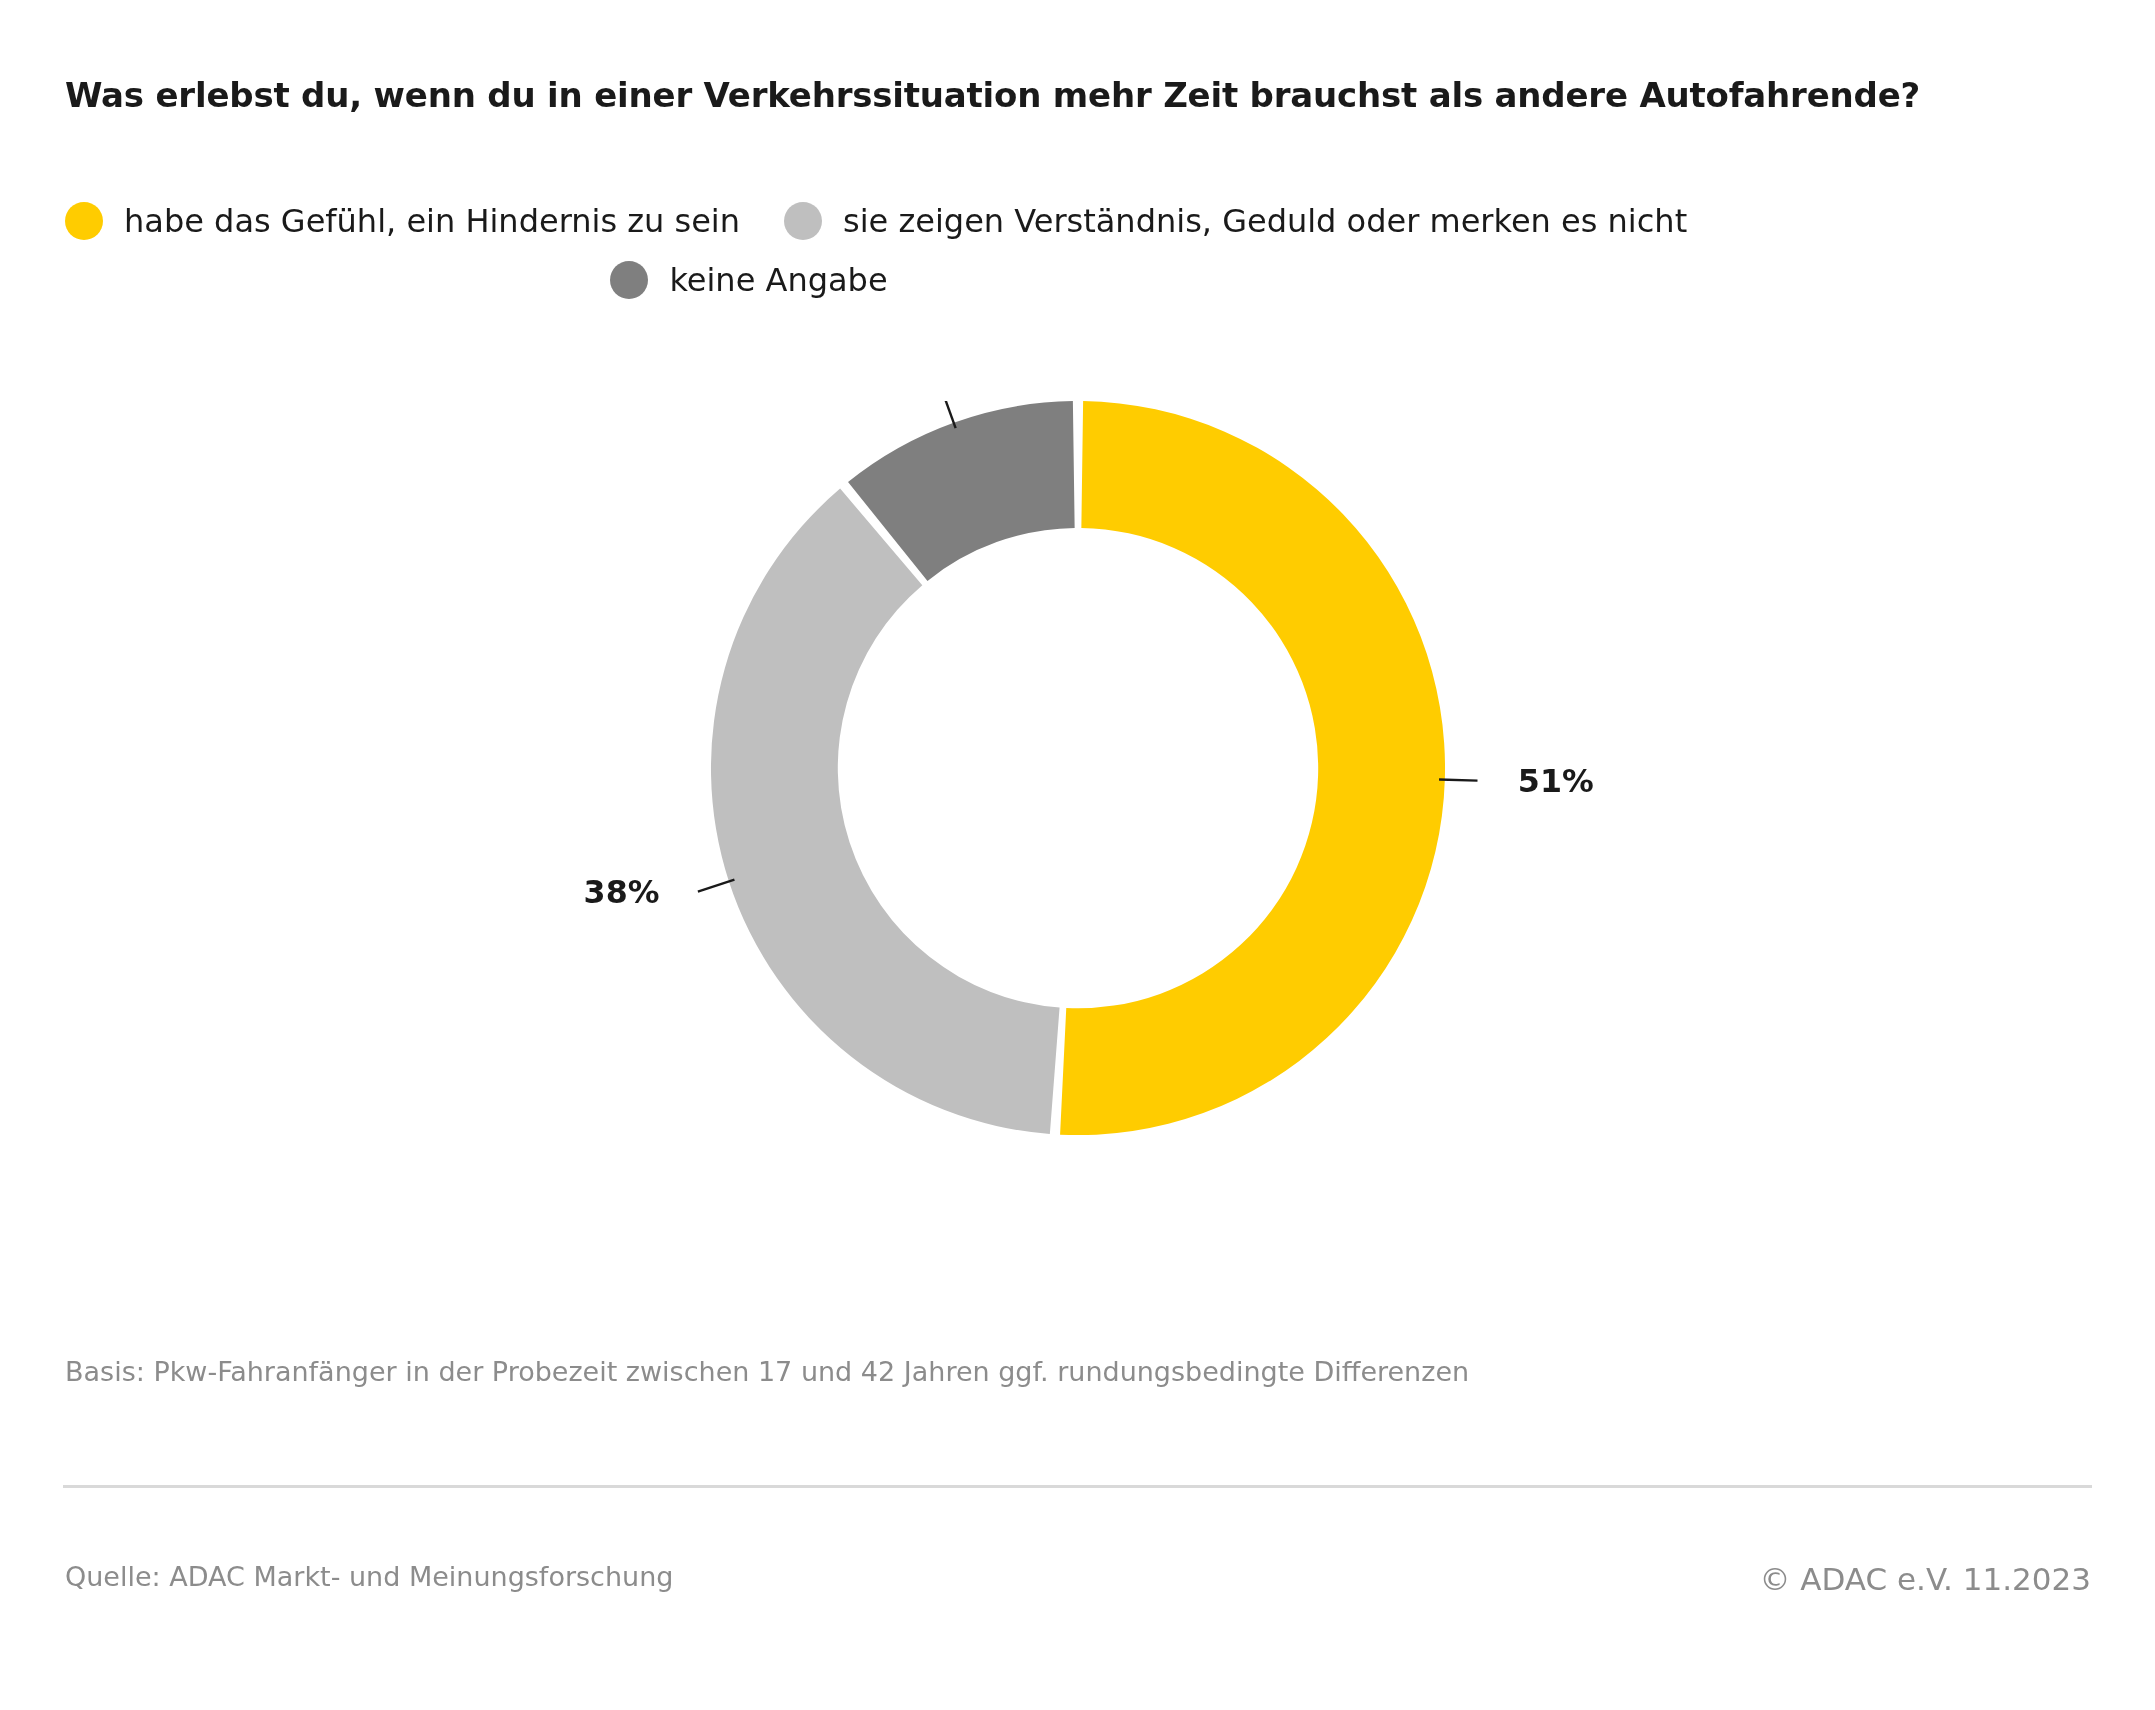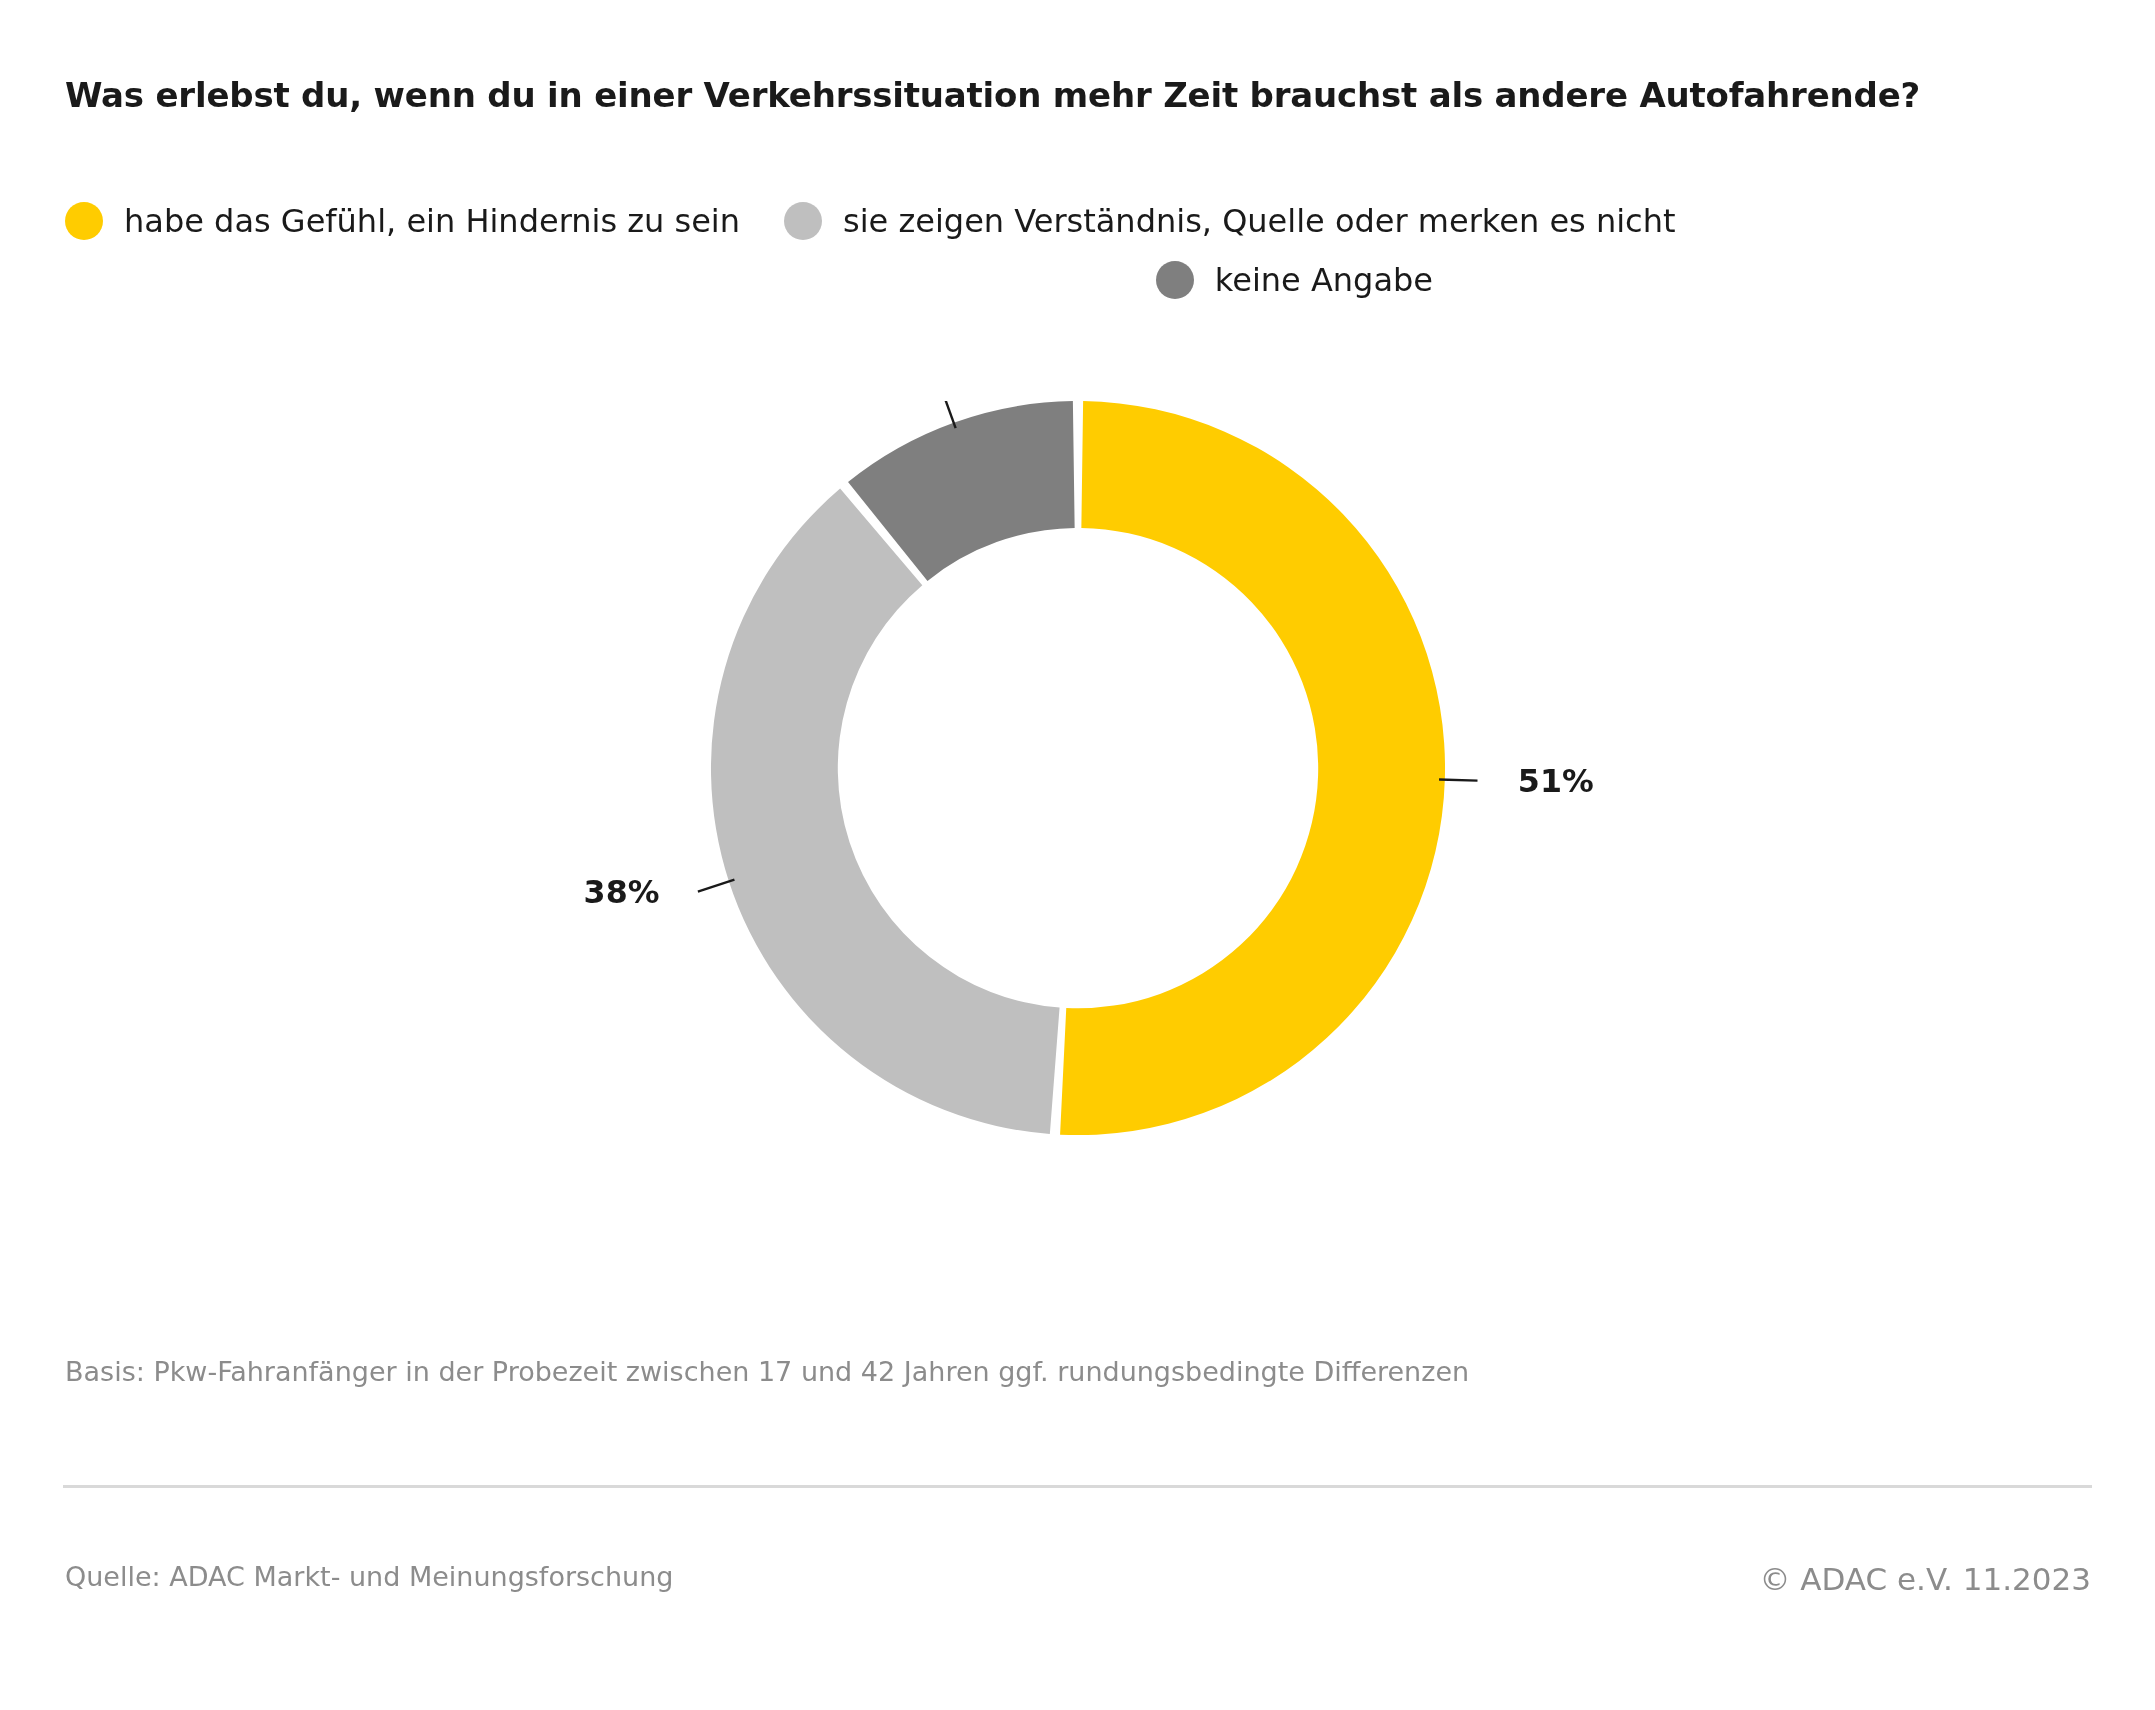--- a/index.html
+++ b/index.html
@@ -35,21 +35,21 @@
     left: 65px;
     top: 202px;
     width: 2027px;
   }
   .legend-row {
     display: flex;
     align-items: center;
     justify-content: flex-start;
   }
   .legend-row.row2 {
-    justify-content: flex-end;
+    justify-content: center;
     margin-top: 21px;
     padding-right: 615px;
   }
   .legend-item {
     display: flex;
     align-items: center;
     margin-right: 44px;
   }
   .legend-dot {
     width: 38px;
@@ -117,21 +117,21 @@
   <div class="title">Was erlebst du, wenn du in einer Verkehrssituation mehr Zeit brauchst als andere Autofahrende?</div>
 
   <div class="legend">
     <div class="legend-row row1">
       <div class="legend-item">
         <span class="legend-dot" style="background:#FFCC00"></span>
         <span class="legend-label">habe das Gefühl, ein Hindernis zu sein</span>
       </div>
       <div class="legend-item">
         <span class="legend-dot" style="background:#BFBFBF"></span>
-        <span class="legend-label">sie zeigen Verständnis, Quelle oder merken es nicht</span>
+        <span class="legend-label">sie zeigen Verständnis, Geduld oder merken es nicht</span>
       </div>
     </div>
     <div class="legend-row row2">
       <div class="legend-item">
         <span class="legend-dot" style="background:#7F7F7F"></span>
         <span class="legend-label">keine Angabe</span>
       </div>
     </div>
   </div>
 

